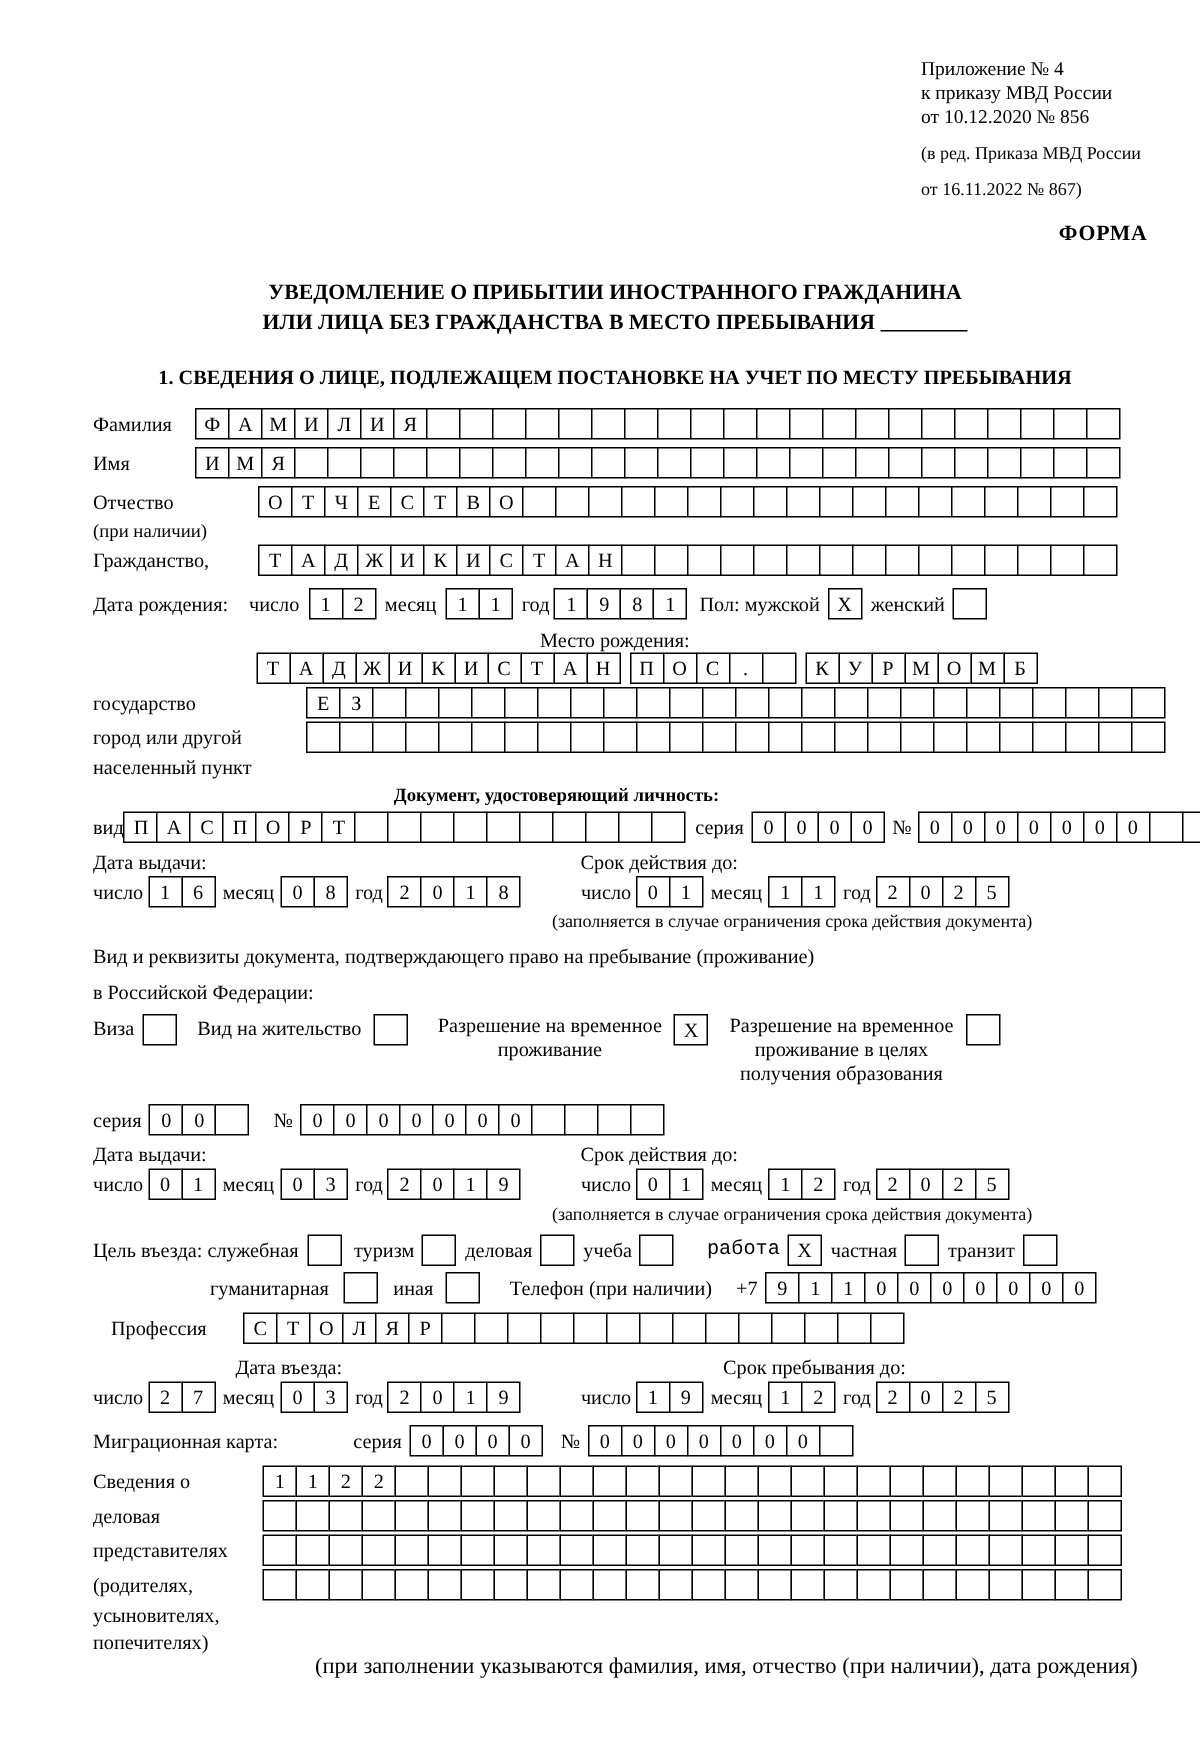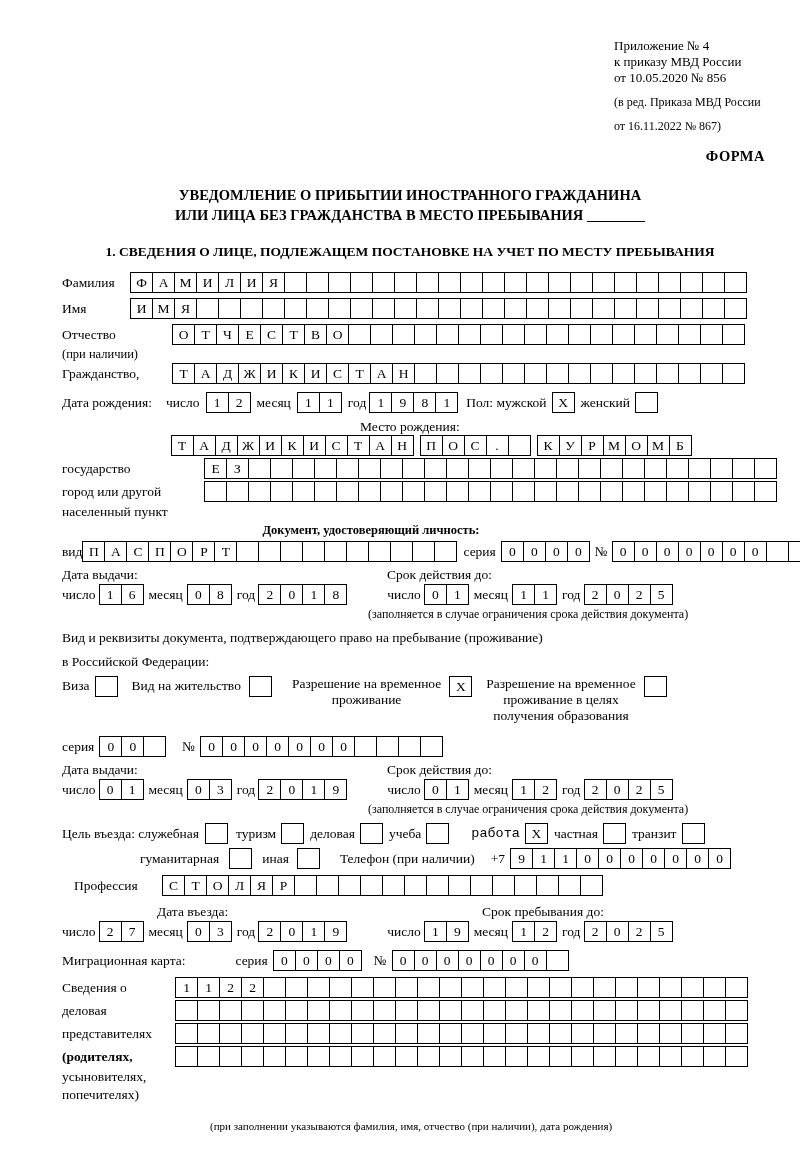--- a/index.html
+++ b/index.html
@@ -74,21 +74,21 @@
   .line-tight{line-height:16px;}
 </style>
 </head>
 <body>
 
 <div class="page">
 
   <div class="hdr">
     <div>Приложение № 4</div>
     <div>к приказу МВД России</div>
-    <div>от 10.05.2020 № 856</div>
+    <div>от 10.12.2020 № 856</div>
     <div class="small">(в ред. Приказа МВД России</div>
     <div class="small">от 16.11.2022 № 867)</div>
   </div>
 
   <div class="forma">ФОРМА</div>
 
   <div class="title">
     <div>УВЕДОМЛЕНИЕ О ПРИБЫТИИ ИНОСТРАННОГО ГРАЖДАНИНА</div>
     <div><span>ИЛИ ЛИЦА БЕЗ ГРАЖДАНСТВА В МЕСТО ПРЕБЫВАНИЯ</span> <span class="ul"></span></div>
   </div>
@@ -773,21 +773,21 @@
           <div class="bx"></div>
           <div class="bx"></div>
           <div class="bx"></div>
           <div class="bx"></div>
           <div class="bx"></div>
           <div class="bx"></div>
           <div class="bx"></div>
         </div>
     </div>
     <div class="row" style="margin-left:62px;margin-top:2px;">
-      <div class="lbl" style="width:113px;font-weight:bold;">(родителях,</div>
+      <div class="lbl" style="width:113px;">(родителях,</div>
       <div class="boxes" id="legal-rep-4">
           <div class="bx first"></div>
           <div class="bx"></div>
           <div class="bx"></div>
           <div class="bx"></div>
           <div class="bx"></div>
           <div class="bx"></div>
           <div class="bx"></div>
           <div class="bx"></div>
           <div class="bx"></div>
@@ -806,16 +806,16 @@
           <div class="bx"></div>
           <div class="bx"></div>
           <div class="bx"></div>
           <div class="bx"></div>
           <div class="bx"></div>
         </div>
     </div>
     <div style="margin-left:62px;margin-top:2px;">усыновителях,</div>
     <div style="margin-left:62px;margin-top:2px;">попечителях)</div>
 
-    <div class="note" style="margin-left:210px;margin-top:17px;font-size:11px;">(при заполнении указываются фамилия, имя, отчество (при наличии), дата рождения)</div>
+    <div class="note" style="margin-left:210px;margin-top:0;font-size:15px;">(при заполнении указываются фамилия, имя, отчество (при наличии), дата рождения)</div>
 
   </div>
 </div>
 
 </body></html>

